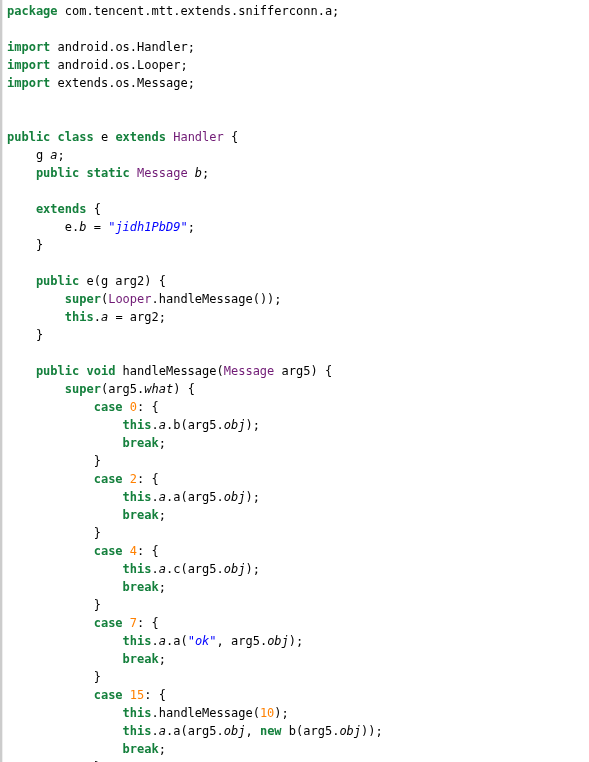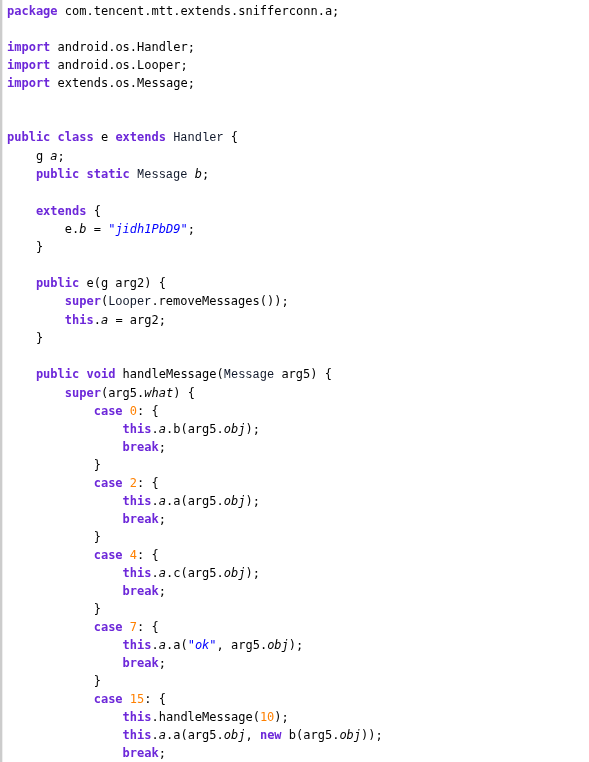--- a/index.html
+++ b/index.html
@@ -12,22 +12,22 @@
     border-left: 2px solid #ccc;
     width: 589px;
     box-sizing: border-box;
   }
   pre {
     margin: 0;
     padding: 2px 4px;
     border-left: 1px solid #eee;
     white-space: pre;
   }
-  .kw { color: #6d28d9; font-weight: bold; }     
-  .type { color: #0f172a; font-family: Liberation Mono, monospace; }
+  .kw { color: #15803d; font-weight: bold; }     
+  .type { color: #701a75; }
   .ital { font-style: italic; }                   
   .str { color: #0000ff; font-style: italic; }    
   .num { color: #ff8000; }                        
 </style>
 </head>
 <body>
 
 <pre><span><span class="kw">package</span><span> com.tencent.mtt.extends.snifferconn.a;</span></span>
 
 <span><span class="kw">import</span><span> android.os.Handler;</span></span>
@@ -37,21 +37,21 @@
 
 <span><span class="kw">public class</span><span> e </span><span class="kw">extends</span><span class="type"> Handler</span><span> {</span></span>
 <span><span>    g </span><span class="ital">a</span><span>;</span></span>
 <span><span class="kw">    public static</span><span class="type"> Message</span><span class="ital"> b</span><span>;</span></span>
 
 <span><span class="kw">    extends</span><span> {</span></span>
 <span><span>        e.</span><span class="ital">b</span><span> = </span><span class="str">"jidh1PbD9"</span><span>;</span></span>
 <span>    }</span>
 
 <span><span class="kw">    public</span><span> e(g arg2) {</span></span>
-<span><span class="kw">        super</span><span>(</span><span class="type">Looper</span><span>.removeMessages());</span></span>
+<span><span class="kw">        super</span><span>(</span><span class="type">Looper</span><span>.handleMessage());</span></span>
 <span><span class="kw">        this</span><span>.</span><span class="ital">a</span><span> = arg2;</span></span>
 <span>    }</span>
 
 <span><span class="kw">    public void</span><span> handleMessage(</span><span class="type">Message</span><span> arg5) {</span></span>
 <span><span class="kw">        super</span><span>(arg5.</span><span class="ital">what</span><span>) {</span></span>
 <span><span class="kw">            case</span><span class="num"> 0</span><span>: {</span></span>
 <span><span class="kw">                this</span><span>.</span><span class="ital">a</span><span>.b(arg5.</span><span class="ital">obj</span><span>);</span></span>
 <span><span class="kw">                break</span><span>;</span></span>
 <span>            }</span>
 <span><span class="kw">            case</span><span class="num"> 2</span><span>: {</span></span>

